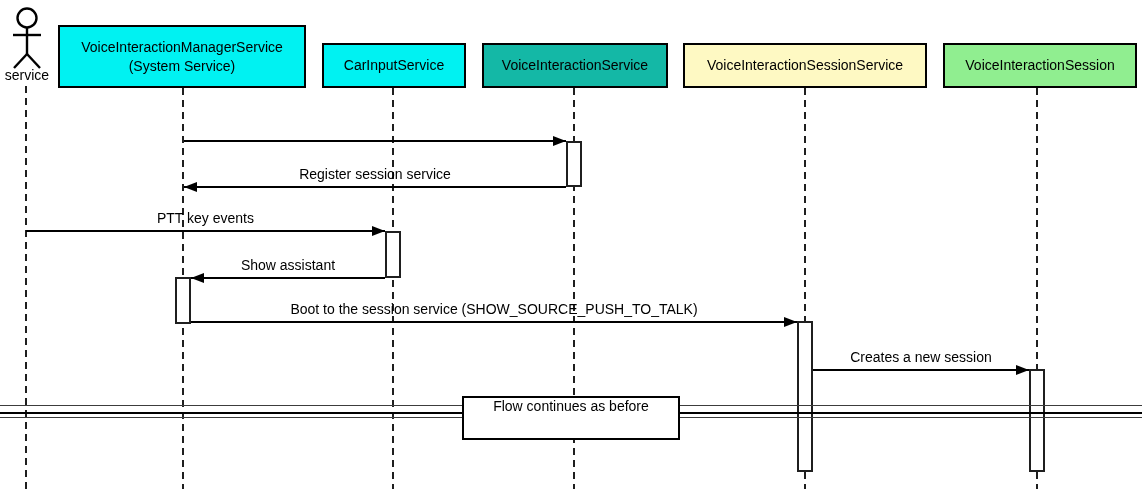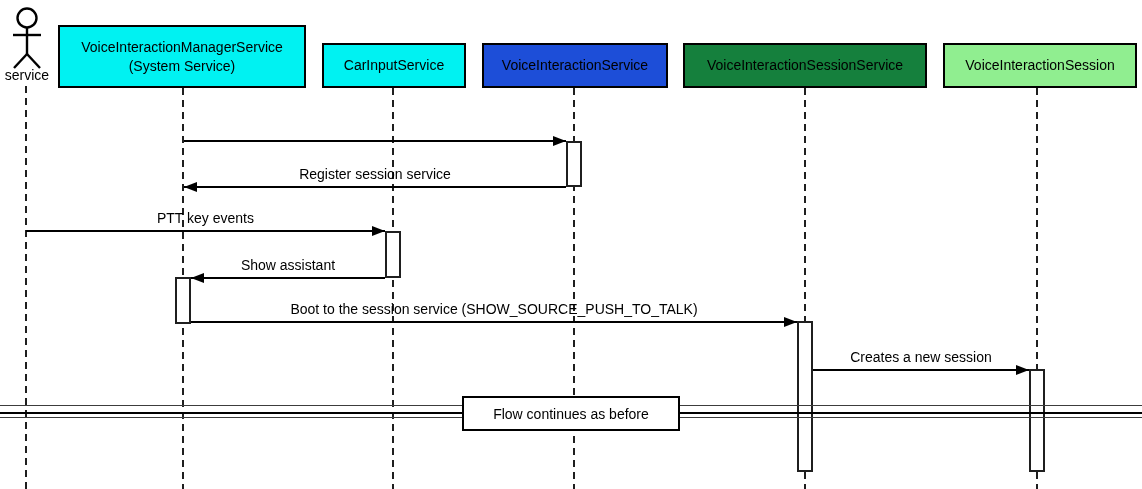--- a/index.html
+++ b/index.html
@@ -37,23 +37,23 @@
     border-top:5px solid transparent; border-bottom:5px solid transparent; border-right:13px solid #000; }
   .msg-label { position:absolute; height:18px; font-size:14px; text-align:center; white-space:nowrap; z-index:3; }
 
   
   .divline { position:absolute; left:0; width:1142px; z-index:4; }
   #divline-a { top:405px; height:1px; background:#3c3c3c; }
   #divline-b { top:412px; height:2px; background:#000; }
   #divline-c { top:417px; height:1px; background:#3c3c3c; }
 
   #continuation-box {
-    position:absolute; left:462px; top:396px; width:218px; height:35px;
+    position:absolute; left:462px; top:396px; width:218px; height:44px;
     background:#fff; border:2px solid #000; z-index:5;
-    display:flex; align-items:center; justify-content:center; font-size:14px;
+    display:flex; align-items:flex-start; justify-content:center; font-size:14px;
   }
 
   
   #ll-driver    { left:25px;   top:86px; height:403px; }
   #ll-vims      { left:182px;  top:88px; height:401px; }
   #ll-carinput  { left:392px;  top:88px; height:401px; }
   #ll-viservice { left:573px;  top:88px; height:401px; }
   #ll-viss      { left:804px;  top:88px; height:401px; }
   #ll-visession { left:1036px; top:88px; height:401px; }
 
@@ -108,24 +108,24 @@
   <div class="lifeline" id="ll-viss"></div>
   <div class="lifeline" id="ll-visession"></div>
 
   <div class="pbox" id="p-vims" style="background-color: rgb(0, 242, 242);">
     <span>VoiceInteractionManagerService</span>
     <span>(System Service)</span>
   </div>
   <div class="pbox" id="p-carinput" style="background-color: rgb(0, 242, 242);">
     <span>CarInputService</span>
   </div>
-  <div class="pbox" id="p-viservice" style="background-color: #1d4ed8;">
+  <div class="pbox" id="p-viservice" style="background-color: #14b8a6;">
     <span>VoiceInteractionService</span>
   </div>
-  <div class="pbox" id="p-viss" style="background-color: #15803d;">
+  <div class="pbox" id="p-viss" style="background-color: #fef9c3;">
     <span>VoiceInteractionSessionService</span>
   </div>
   <div class="pbox" id="p-visession" style="background-color: rgb(144, 238, 144);">
     <span>VoiceInteractionSession</span>
   </div>
 
   <div class="actbar" id="act-viservice"></div>
   <div class="actbar" id="act-carinput"></div>
   <div class="actbar" id="act-vims"></div>
   <div class="actbar" id="act-viss"></div>

